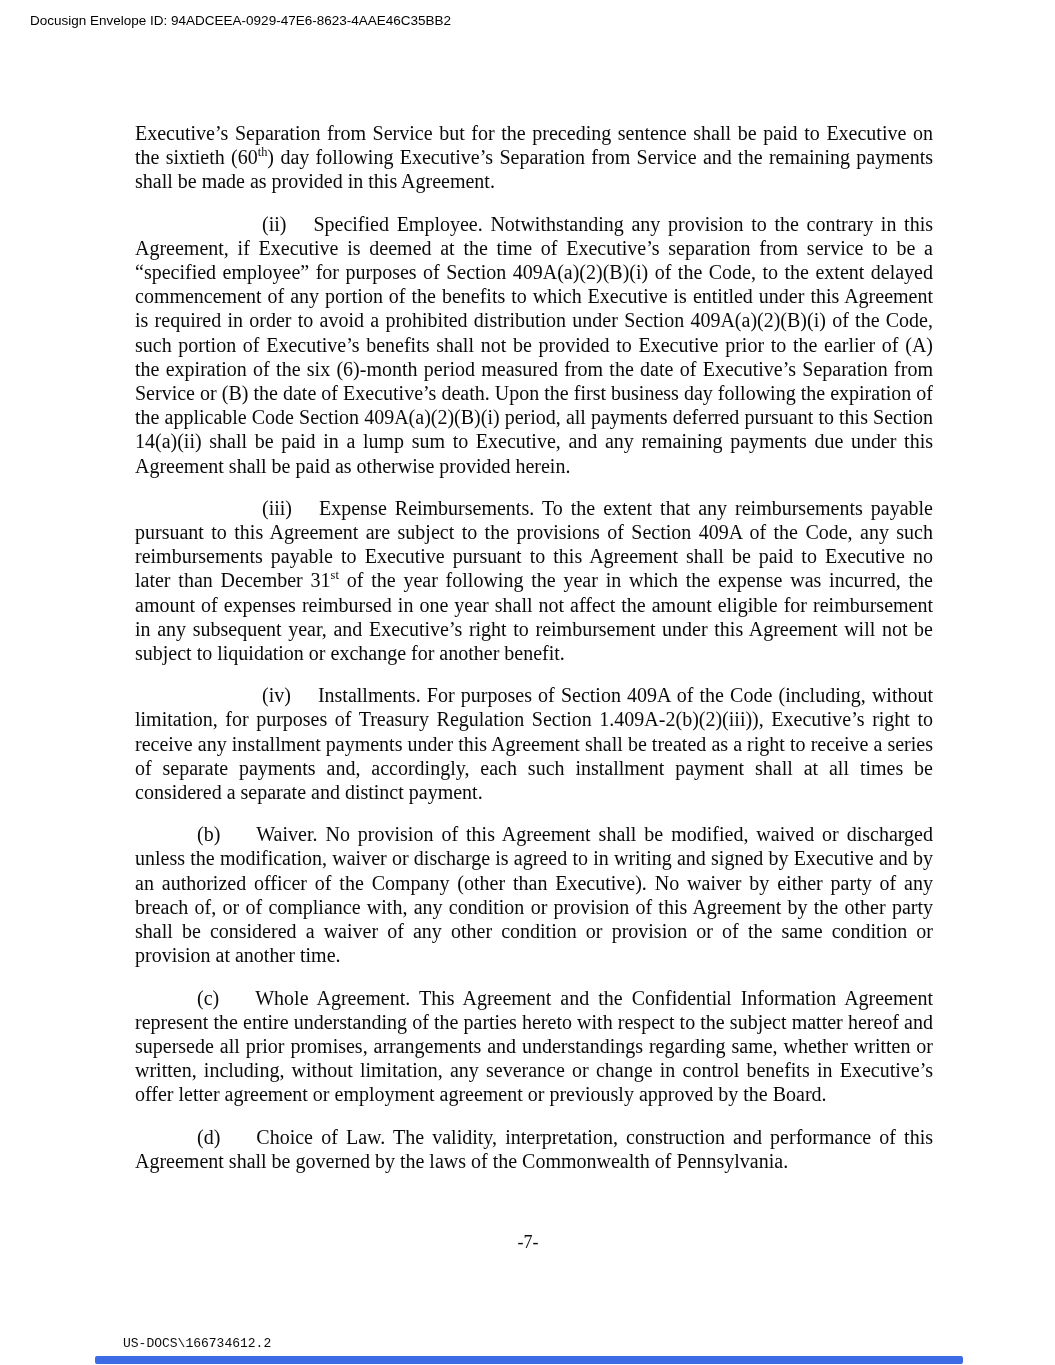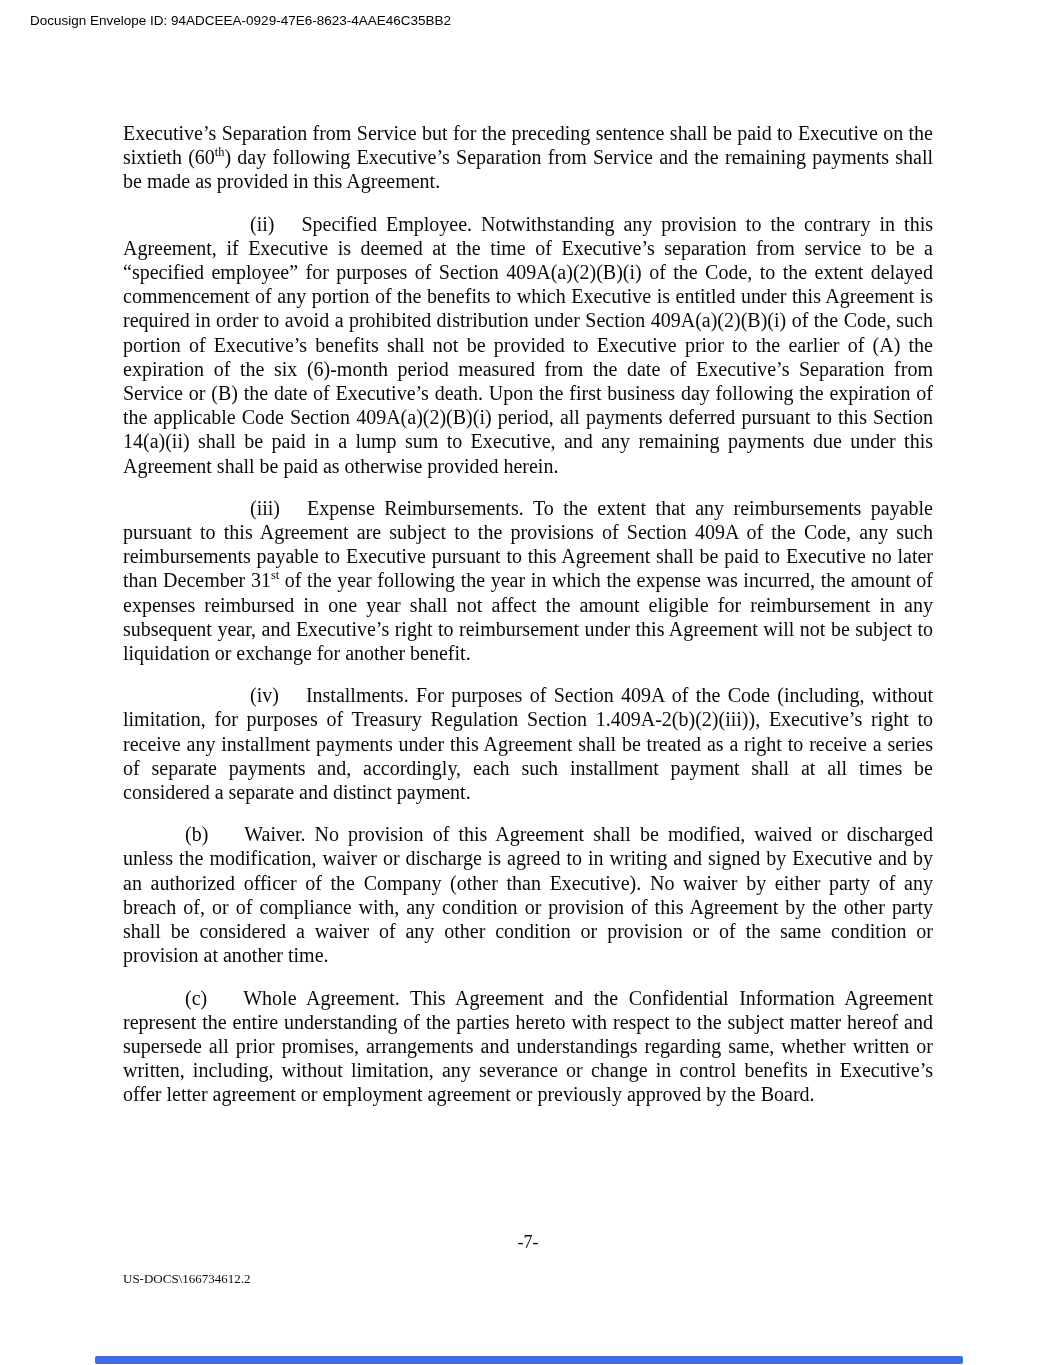--- a/index.html
+++ b/index.html
@@ -24,43 +24,43 @@
   .doc-body {
     position: absolute;
     left: 123px;
     top: 121px;
     width: 810px;
     font-family: "Liberation Serif", serif;
     font-size: 20px;
     line-height: 24.2px;
     text-align: justify;
   }
-  .para { margin: 0 0 18px 0; }
+  .para { margin: 0 0 18px 12px; }
   .p-roman  { text-indent: 127px; }
   .p-letter { text-indent: 62px; }
   .tab { display: inline-block; }
   .tab-r { width: 27px; }
   .tab-l { width: 36px; }
   .heading { text-underline-offset: 3px; }
   .sup { font-size: 0.62em; vertical-align: super; line-height: 0; }
   .page-number {
     position: absolute;
     top: 1232px;
     left: 123px;
     width: 810px;
     text-align: center;
     font-size: 18px;
     font-family: "Liberation Serif", serif;
   }
   .doc-ref {
     position: absolute;
     left: 123px;
-    top: 1271px;
+    top: 1336px;
     font-size: 13px;
-    font-family: Liberation Serif, serif;
+    font-family: Liberation Mono, monospace;
   }
   .bottom-bar {
     position: absolute;
     left: 95px;
     top: 1356px;
     width: 868px;
     height: 8px;
     border-radius: 2px;
   }
 </style>
@@ -78,20 +78,21 @@
     <p class="para p-roman"><span>(ii)</span><span class="tab tab-r"></span><span class="heading">Specified Employee</span><span>.  Notwithstanding any provision to the contrary in this Agreement, if Executive is deemed at the time of Executive’s separation from service to be a “specified employee” for purposes of Section 409A(a)(2)(B)(i) of the Code, to the extent delayed commencement of any portion of the benefits to which Executive is entitled under this Agreement is required in order to avoid a prohibited distribution under Section 409A(a)(2)(B)(i) of the Code, such portion of Executive’s benefits shall not be provided to Executive prior to the earlier of (A) the expiration of the six (6)-month period measured from the date of Executive’s Separation from Service or (B) the date of Executive’s death.  Upon the first business day following the expiration of the applicable Code Section 409A(a)(2)(B)(i) period, all payments deferred pursuant to this Section 14(a)(ii) shall be paid in a lump sum to Executive, and any remaining payments due under this Agreement shall be paid as otherwise provided herein.</span></p>
 
     <p class="para p-roman"><span>(iii)</span><span class="tab tab-r"></span><span class="heading">Expense Reimbursements</span><span>.  To the extent that any reimbursements payable pursuant to this Agreement are subject to the provisions of Section 409A of the Code, any such reimbursements payable to Executive pursuant to this Agreement shall be paid to Executive no later than December 31</span><sup class="sup">st</sup><span> of the year following the year in which the expense was incurred, the amount of expenses reimbursed in one year shall not affect the amount eligible for reimbursement in any subsequent year, and Executive’s right to reimbursement under this Agreement will not be subject to liquidation or exchange for another benefit.</span></p>
 
     <p class="para p-roman"><span>(iv)</span><span class="tab tab-r"></span><span class="heading">Installments</span><span>.  For purposes of Section 409A of the Code (including, without limitation, for purposes of Treasury Regulation Section 1.409A-2(b)(2)(iii)), Executive’s right to receive any installment payments under this Agreement shall be treated as a right to receive a series of separate payments and, accordingly, each such installment payment shall at all times be considered a separate and distinct payment.</span></p>
 
     <p class="para p-letter"><span>(b)</span><span class="tab tab-l"></span><span class="heading">Waiver</span><span>.  No provision of this Agreement shall be modified, waived or discharged unless the modification, waiver or discharge is agreed to in writing and signed by Executive and by an authorized officer of the Company (other than Executive).  No waiver by either party of any breach of, or of compliance with, any condition or provision of this Agreement by the other party shall be considered a waiver of any other condition or provision or of the same condition or provision at another time.</span></p>
 
     <p class="para p-letter"><span>(c)</span><span class="tab tab-l"></span><span class="heading">Whole Agreement</span><span>.  This Agreement and the Confidential Information Agreement represent the entire understanding of the parties hereto with respect to the subject matter hereof and supersede all prior promises, arrangements and understandings regarding same, whether written or written, including, without limitation, any severance or change in control benefits in Executive’s offer letter agreement or employment agreement or previously approved by the Board.</span></p>
 
+    <p class="para p-letter"><span>(d)</span><span class="tab tab-l"></span><span class="heading">Choice of Law</span><span>.  The validity, interpretation, construction and performance of this Agreement shall be governed by the laws of the Commonwealth of Pennsylvania.</span></p>
 
   </div>
 
   <div class="page-number">-7-</div>
 
   <div class="doc-ref">US-DOCS\166734612.2</div>
 
   <div class="bottom-bar" style="background-color: rgb(61, 107, 229);"></div>
 
 </div>

